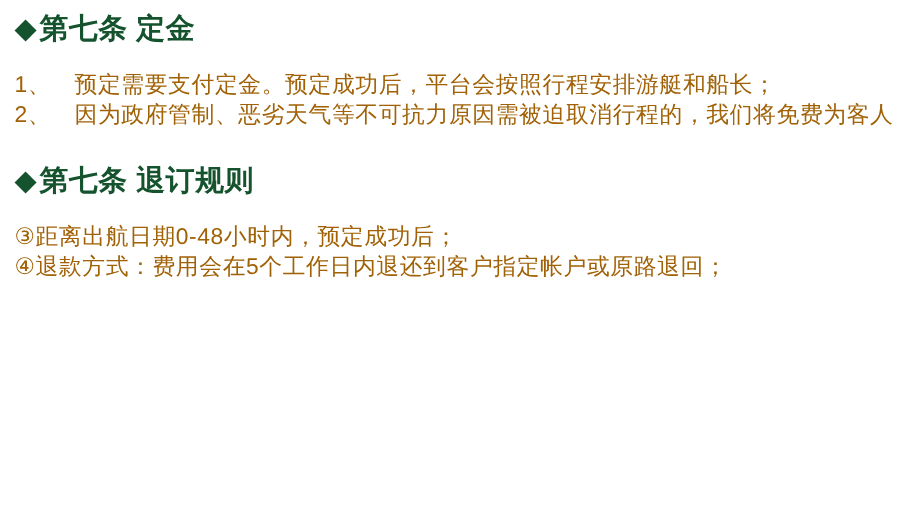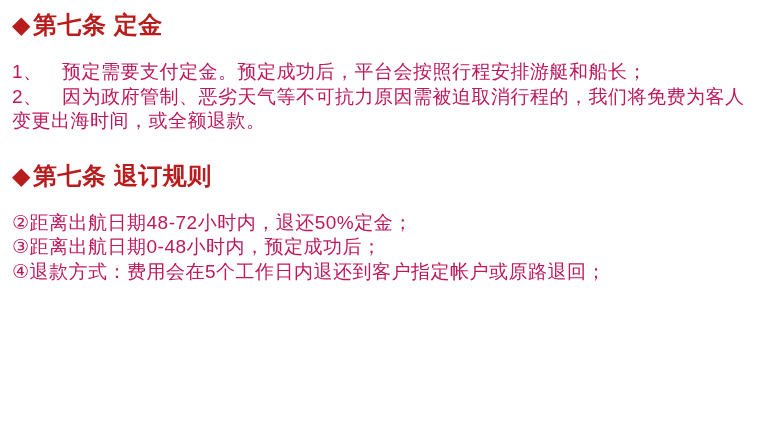--- a/index.html
+++ b/index.html
@@ -14,33 +14,33 @@
     overflow: hidden;
   }
   .doc {
     padding: 11px 10px 0 12px;
   }
   .section-heading {
     margin: 0;
     font-size: 24px;
     line-height: 28px;
     font-weight: 700;
-    color: #b91c1c;
+    color: #14532d;
     letter-spacing: 0.5px;
     white-space: nowrap;
   }
   .section-heading .bullet {
     margin-right: 2px;
   }
   .section-body {
     margin-top: 21px;
     font-size: 19px;
     line-height: 24.5px;
     font-weight: 400;
-    color: #be185d;
+    color: #a16207;
     letter-spacing: 0.5px;
   }
   .line {
     white-space: pre;
   }
   .section + .section .section-heading {
     margin-top: 28px;
   }
 </style>
 </head>
@@ -48,28 +48,26 @@
 
 <main class="doc">
 
   <section class="section">
     <h1 class="section-heading">
       <span class="bullet">◆</span><span>第七条 定金</span>
     </h1>
     <div class="section-body">
       <div class="line">1、　预定需要支付定金。预定成功后，平台会按照行程安排游艇和船长；</div>
       <div class="line">2、　因为政府管制、恶劣天气等不可抗力原因需被迫取消行程的，我们将免费为客人</div>
-      <div class="line">变更出海时间，或全额退款。</div>
     </div>
   </section>
 
   <section class="section">
     <h1 class="section-heading">
       <span class="bullet">◆</span><span>第七条 退订规则</span>
     </h1>
     <div class="section-body">
-      <div class="line">②距离出航日期48-72小时内，退还50%定金；</div>
       <div class="line">③距离出航日期0-48小时内，预定成功后；</div>
       <div class="line">④退款方式：费用会在5个工作日内退还到客户指定帐户或原路退回；</div>
     </div>
   </section>
 
 </main>
 
 </body></html>

